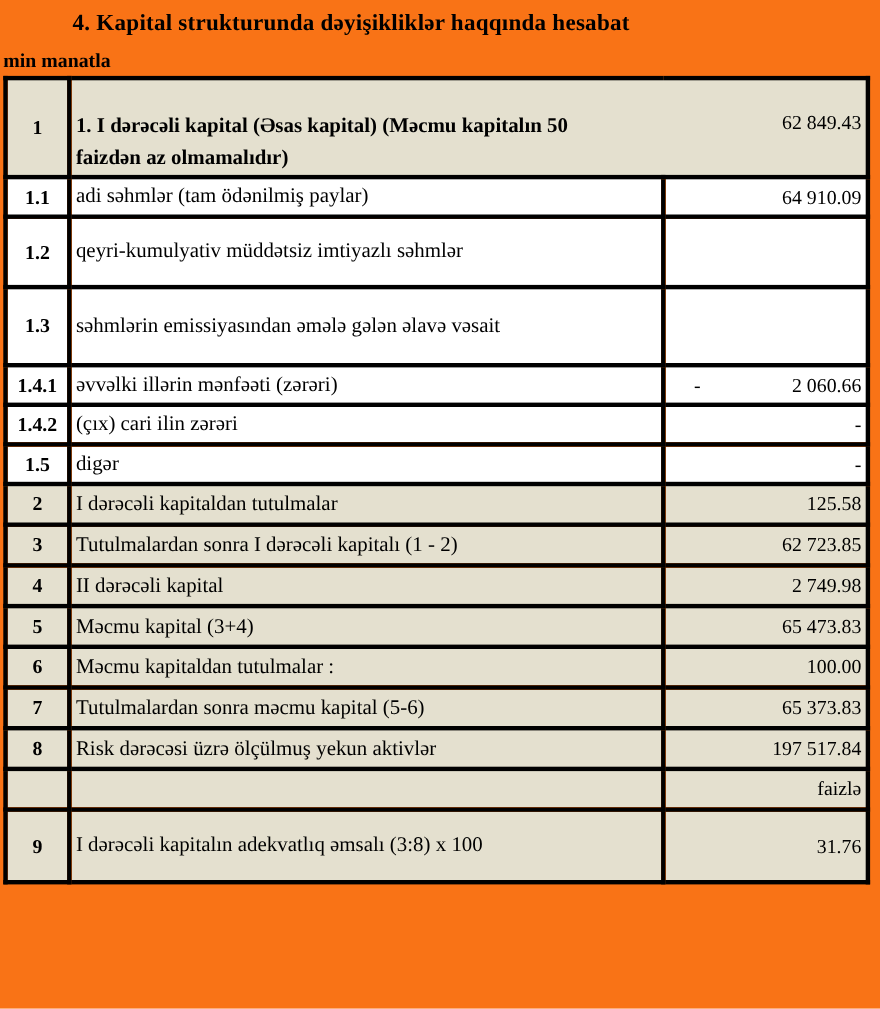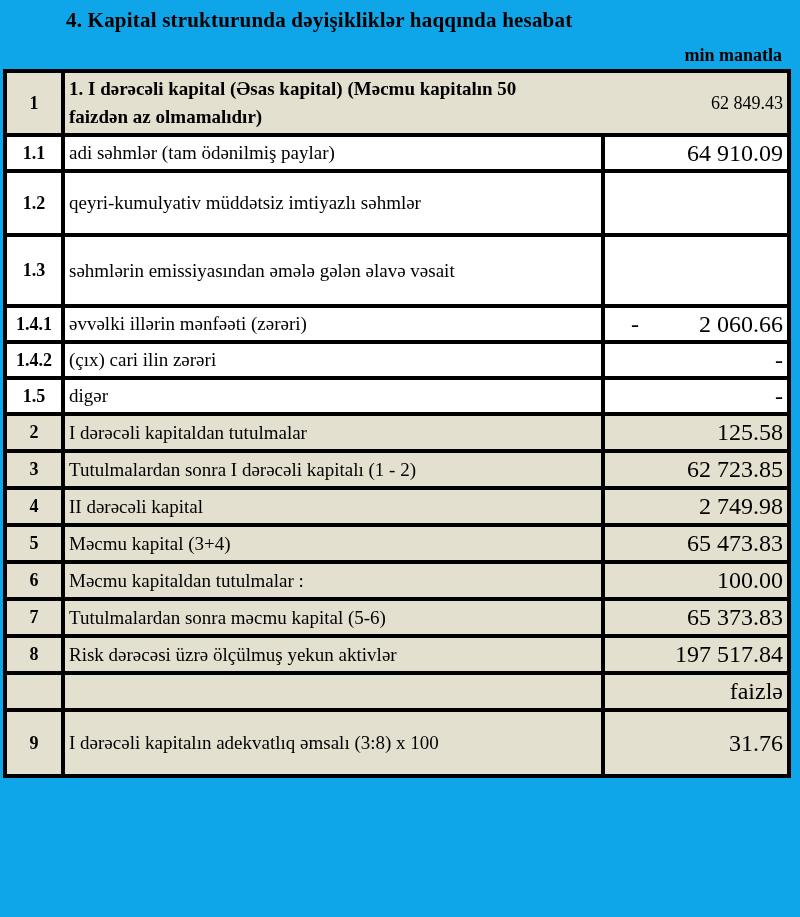--- a/index.html
+++ b/index.html
@@ -6,33 +6,32 @@
     margin: 0;
     padding: 0;
     background: #ffffff;
     font-family: "Liberation Serif", "DejaVu Serif", serif;
     color: #000000;
   }
   .page {
     width: 800px;
     height: 917px;
     position: relative;
-    background: #0ea5e9;
+    background: #f97316;
     overflow: hidden;
   }
   .doc-title {
     margin: 8px 0 0 66px;
     font-size: 21px;
     font-weight: bold;
     letter-spacing: 0.2px;
   }
   .unit-label {
     width: 783px;
     margin-left: 3px;
-    text-align: right;
     font-size: 18px;
     font-weight: bold;
     padding: 12px 4px 3px 0;
     box-sizing: border-box;
   }
   table.capital-table {
     border-collapse: collapse;
     margin-left: 3px;
     width: 784px;
     table-layout: fixed;
@@ -54,34 +53,34 @@
     font-size: 18px;
     padding: 1px 2px;
   }
   td.c-label {
     font-size: 19px;
     line-height: 1.45;
     padding-left: 8px;
   }
   td.c-val {
     text-align: right;
-    font-size: 24px;
+    font-size: 18px;
     padding-right: 6px;
     white-space: nowrap;
   }
   tr.shaded td { background: #e4e0cf; }
   tr.bold td.c-label, tr.bold td.c-val { font-weight: normal; }
 
   
   td.c-merged {
     padding: 1px 6px 1px 8px;
   }
   .merged-flex {
     display: flex;
-    align-items: center;
+    margin-top: 27px;
   }
   .m-label {
     flex: 1 1 auto;
     font-size: 19px;
     font-weight: bold;
     line-height: 1.5;
     max-width: 480px;
   }
   .m-value {
     margin-left: auto;

